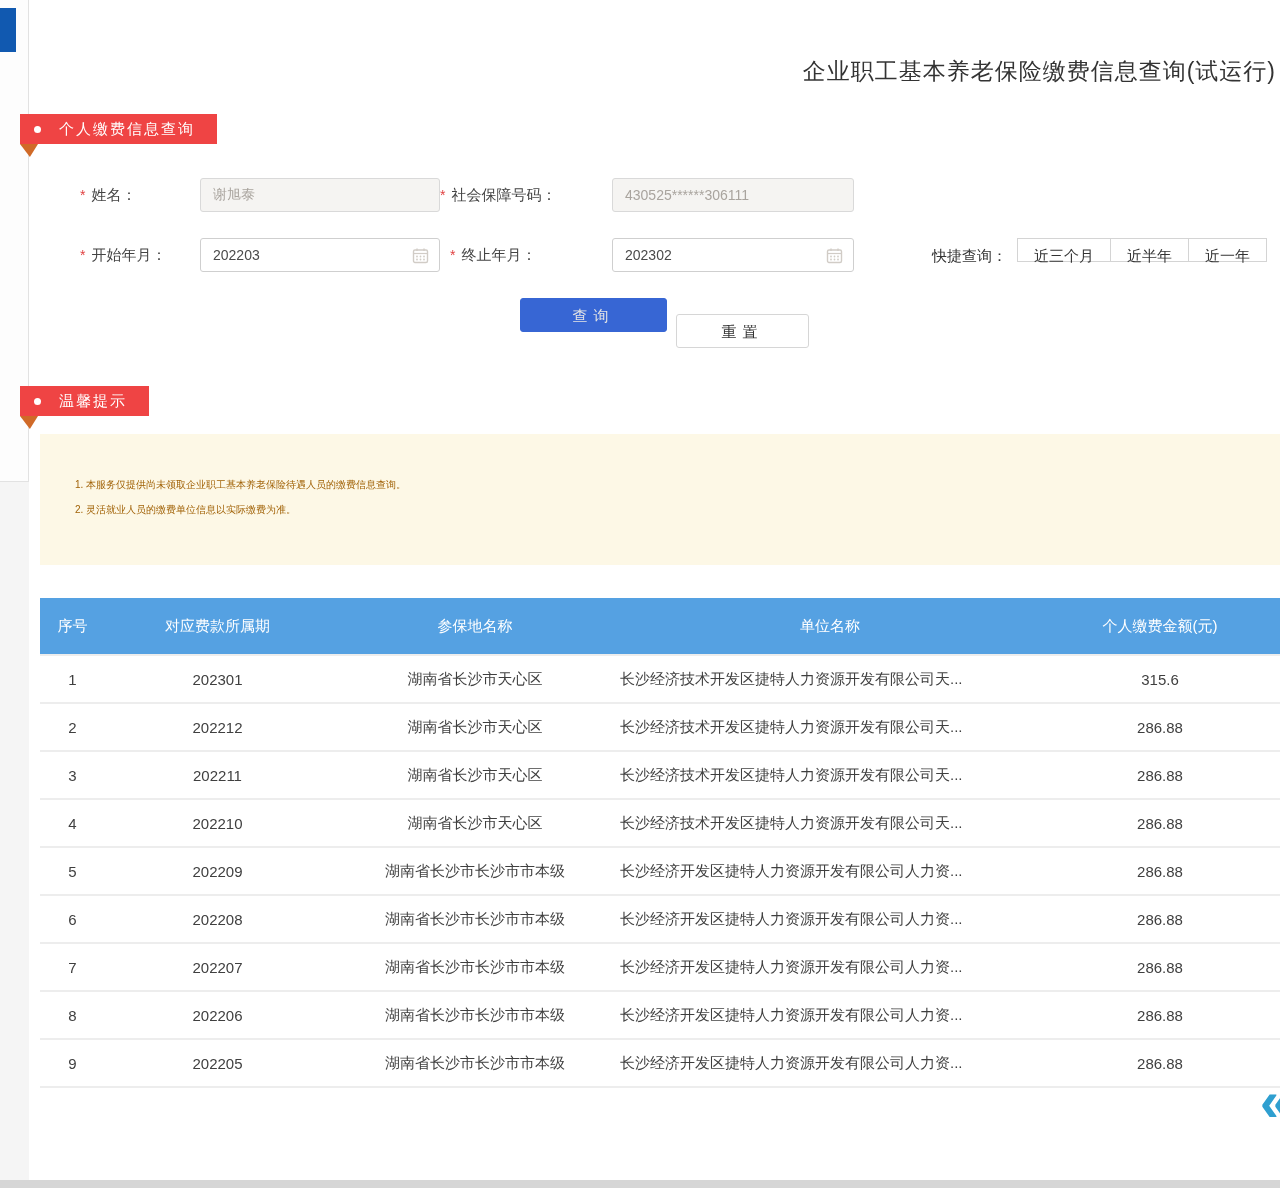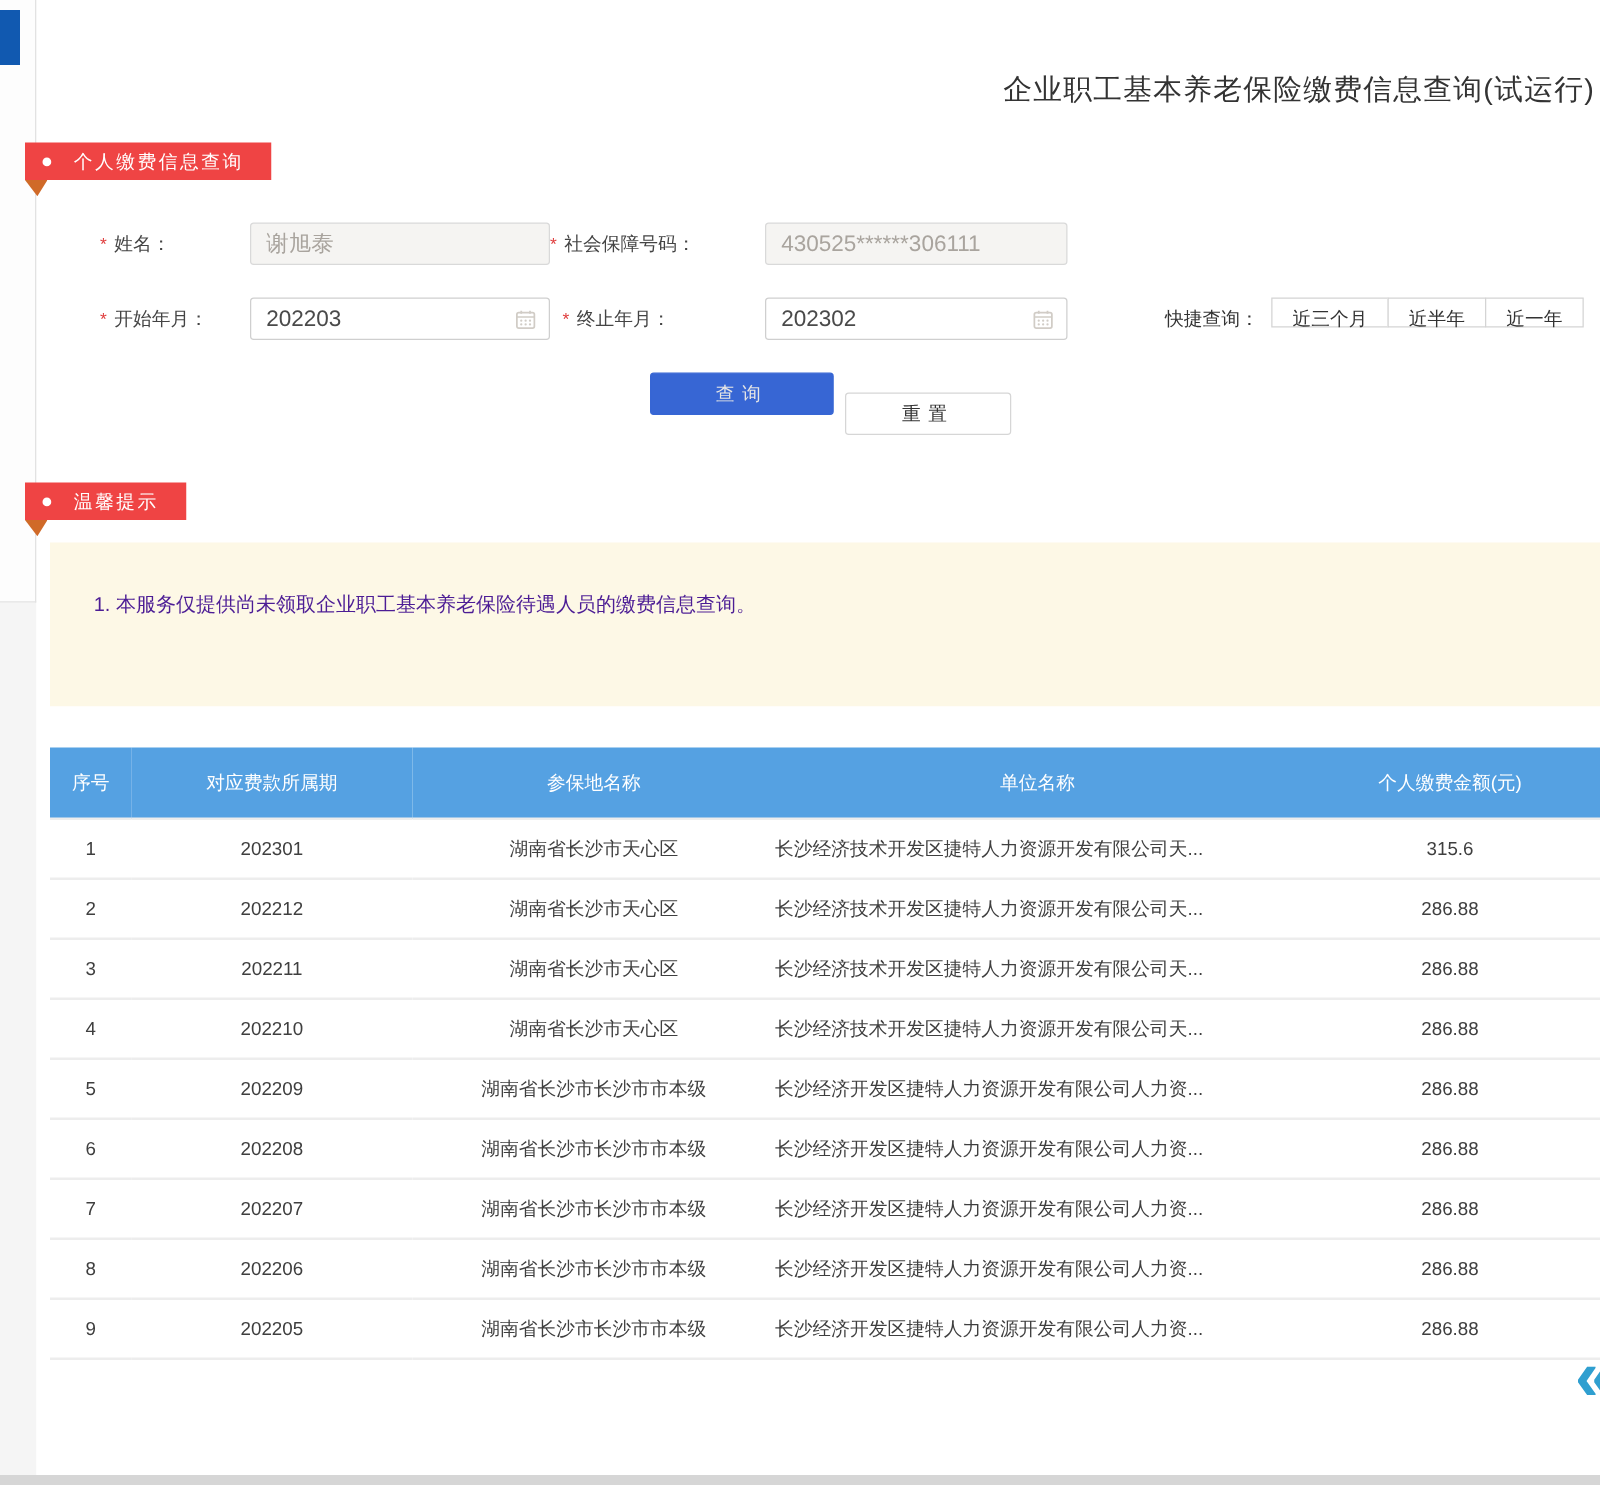--- a/index.html
+++ b/index.html
@@ -52,21 +52,21 @@
   
   .field-label {
     position: absolute; height: 34px; line-height: 34px;
     font-size: 15px; color: #444; text-align: left;
   }
   .req { color: #e04040; margin-right: 6px; font-size: 14px; }
   .text-input {
     position: absolute; height: 34px;
     border: 1px solid #d9d9d9; border-radius: 3px;
     display: flex; align-items: center;
-    padding: 0 10px 0 12px; font-size: 18px;
+    padding: 0 10px 0 12px; font-size: 14px;
   }
   .text-input.disabled { background: #f5f4f2; color: #a9a49e; }
   .text-input.editable { background: #fff; border-color: #cfcfcf; color: #4a4a4a; }
   .text-input .val { flex: 1 1 auto; }
   .cal-icon { flex: none; opacity: .85; }
 
   .quick-label {
     position: absolute; font-size: 15px; color: #333;
     height: 36px; line-height: 36px;
   }
@@ -85,21 +85,21 @@
   }
   .btn-primary { background: #3766d4; color: #e5e5e5; border: 1px solid #3766d4; }
   .btn-plain   { background: #fff; color: #333; border: 1px solid #d6d6d6; }
 
   
   .notice-box {
     position: absolute; left: 40px; top: 434px; width: 1240px; height: 131px;
     background: #fdf8e6;
   }
   .notice-box .line {
-    margin-left: 35px; font-size: 16px; color: #4c1d95; line-height: 25px;
+    margin-left: 35px; font-size: 10px; color: #a16207; line-height: 25px;
   }
   .notice-box .line:first-child { margin-top: 38px; }
 
   
   .pay-table {
     position: absolute; left: 40px; top: 598px; width: 1240px;
     border-collapse: collapse; table-layout: fixed;
   }
   .pay-table th {
     background: #55a1e2; color: #fff; font-weight: normal;
@@ -202,20 +202,21 @@
 <button class="btn btn-plain" style="left:676px; top:314px; width:133px;">重置</button>
 
 <div class="ribbon r2">
   <span class="dot"></span>
   <span>温馨提示</span>
 </div>
 <div class="ribbon-fold fold2"></div>
 
 <div class="notice-box">
   <div class="line">1. 本服务仅提供尚未领取企业职工基本养老保险待遇人员的缴费信息查询。</div>
+  <div class="line">2. 灵活就业人员的缴费单位信息以实际缴费为准。</div>
 </div>
 
 <table class="pay-table">
   <colgroup>
     <col style="width:65px">
       <col style="width:225px">
       <col style="width:290px">
       <col style="width:420px">
       <col style="width:240px">
   </colgroup>

